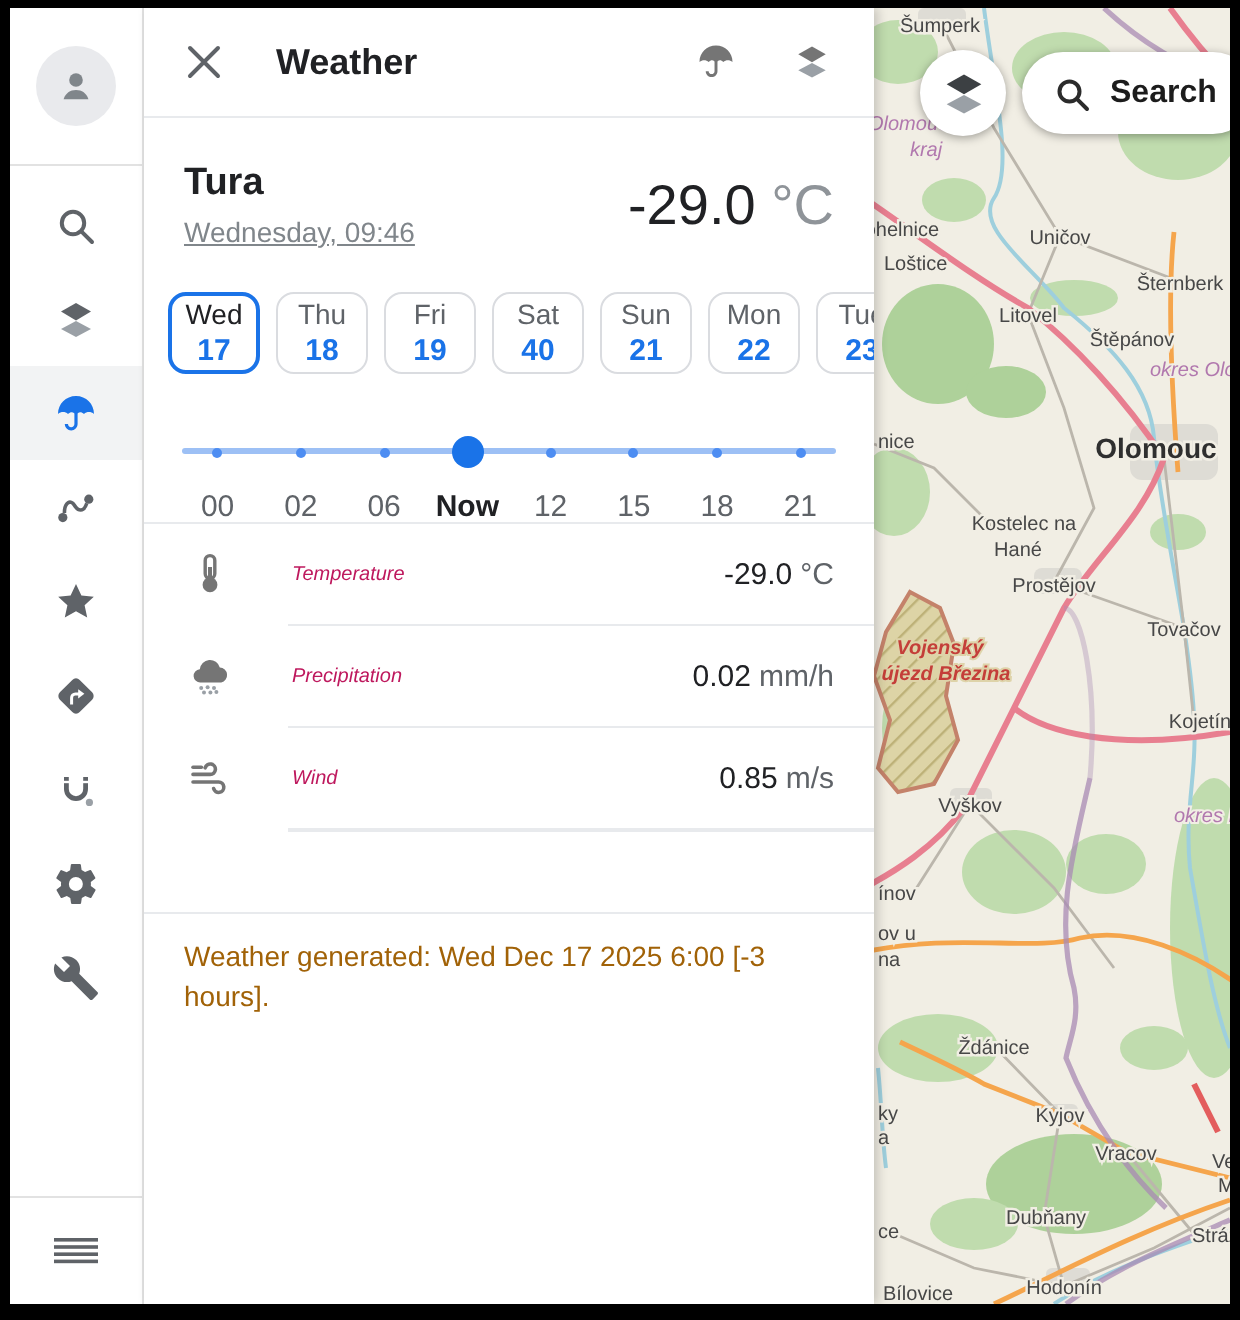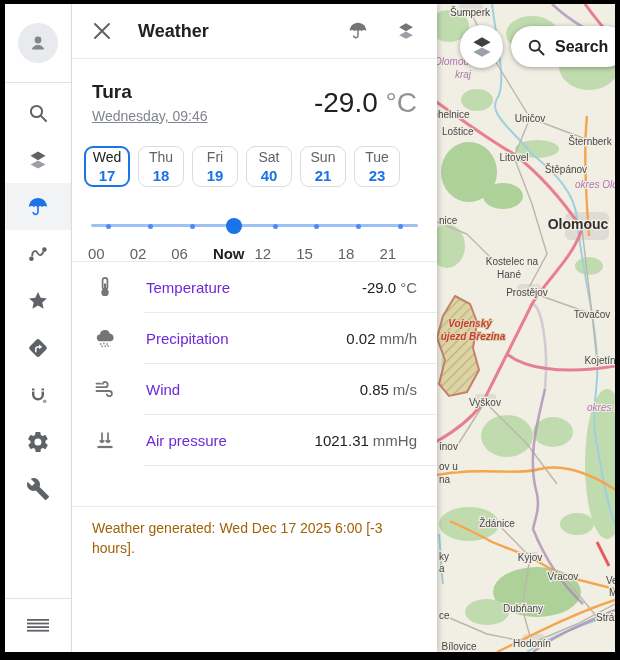--- a/index.html
+++ b/index.html
@@ -42,31 +42,31 @@
   .day-card .dow { font-size:14px; color:#5f6368; }
   .day-card .dnum { font-size:15px; font-weight:700; color:#1a73e8; }
   .day-card.selected { border:2px solid #1a73e8; }
   .day-card.selected .dow { color:#202124; }
 
   .slider-sec { padding:20px 16px 8px 16px; }
   .slider-track-row { position:relative; height:26px; }
   .slider-track { position:absolute; left:3px; right:3px; top:11px; height:3px;
                   background:#9dc0f5; border-radius:2px; }
   .tick-cells { position:relative; display:flex; }
-  .tick-cell { flex:1; display:flex; flex-direction:column; cursor:pointer; }
+  .tick-cell { flex:1; display:flex; flex-direction:column; align-items:center; cursor:pointer; }
   .dot-wrap { height:26px; display:flex; align-items:center; justify-content:center; }
   .tick-dot { width:5px; height:5px; border-radius:50%; background:#4d8df2; }
   .tick-cell.now .tick-dot { width:16px; height:16px; background:#1a73e8; }
   .tick-label { margin-top:6px; font-size:15px; color:#5f6368; }
   .tick-cell.now .tick-label { color:#202124; font-weight:700; }
 
   .metrics { margin-top:14px; border-top:1px solid #e8eaed; }
   .metric-row { display:flex; align-items:center; height:50px; padding:0 20px; cursor:pointer; }
   .metric-icon { width:26px; display:flex; justify-content:center; margin-right:28px; }
-  .metric-label { font-size:15px; color:#6d28d9; }
+  .metric-label { font-size:10px; color:#be185d;font-style:italic; }
   .metric-val { margin-left:auto; font-size:15px; color:#202124; white-space:nowrap; }
   .metric-val .unit { color:#5f6368; margin-left:4px; }
   .metric-div { border-bottom:1px solid #e8eaed; margin-left:72px; }
 
   .p-footer { border-top:1px solid #e8eaed; padding:11px 20px 8px 20px;
               font-size:14px; color:#a16207; line-height:1.45;margin-top:40px; }
 
   
   .map { position:relative; flex:1; overflow:hidden; background:#a3a3a3; }
   .map svg.basemap { display:block; }
@@ -215,20 +215,24 @@
         <span class="dow">Fri</span>
         <span class="dnum">19</span>
       </div>
       <div class="day-card">
         <span class="dow">Sat</span>
         <span class="dnum">40</span>
       </div>
       <div class="day-card">
         <span class="dow">Sun</span>
         <span class="dnum">21</span>
+      </div>
+      <div class="day-card">
+        <span class="dow">Mon</span>
+        <span class="dnum">22</span>
       </div>
       <div class="day-card">
         <span class="dow">Tue</span>
         <span class="dnum">23</span>
       </div>
     </div>
 
     <div class="slider-sec">
       <div class="slider-track-row">
         <div class="slider-track"></div>
@@ -323,33 +327,20 @@
               <path d="M3.5 10.2h8.6a2.6 2.6 0 1 0-2.5-3.3"></path>
               <path d="M3.5 14h12.8a2.6 2.6 0 1 1-2.5 3.3"></path>
               <path d="M3.5 6.6h4.2"></path>
             </g>
           </svg>
         </span>
         <span class="metric-label">Wind</span>
         <span class="metric-val"><span>0.85</span><span class="unit">m/s</span></span>
       </div>
       <div class="metric-div"></div>
-      <div class="metric-row">
-        <span class="metric-icon">
-          <svg width="24" height="24" viewBox="0 0 24 24">
-            <g stroke="#757575" fill="none">
-              <line x1="4.5" y1="19" x2="19.5" y2="19" stroke-width="2.2"></line>
-              <path d="M9 4.5 V14 M9 14.6 6.7 12.3 M9 14.6 11.3 12.3" stroke-width="1.7"></path>
-              <path d="M15 4.5 V14 M15 14.6 12.7 12.3 M15 14.6 17.3 12.3" stroke-width="1.7"></path>
-            </g>
-          </svg>
-        </span>
-        <span class="metric-label">Air pressure</span>
-        <span class="metric-val"><span>1021.31</span><span class="unit">mmHg</span></span>
-      </div>
       <div class="metric-div"></div>
     </div>
 
     <div class="p-footer">Weather generated: Wed Dec 17 2025 6:00 [-3 hours].</div>
   </section>
 
   <div class="map">
     <svg class="basemap" width="178" height="648" viewBox="0 0 178 648">
       <defs>
         <pattern id="mhatch" width="7" height="7" patternUnits="userSpaceOnUse" patternTransform="rotate(45)">

